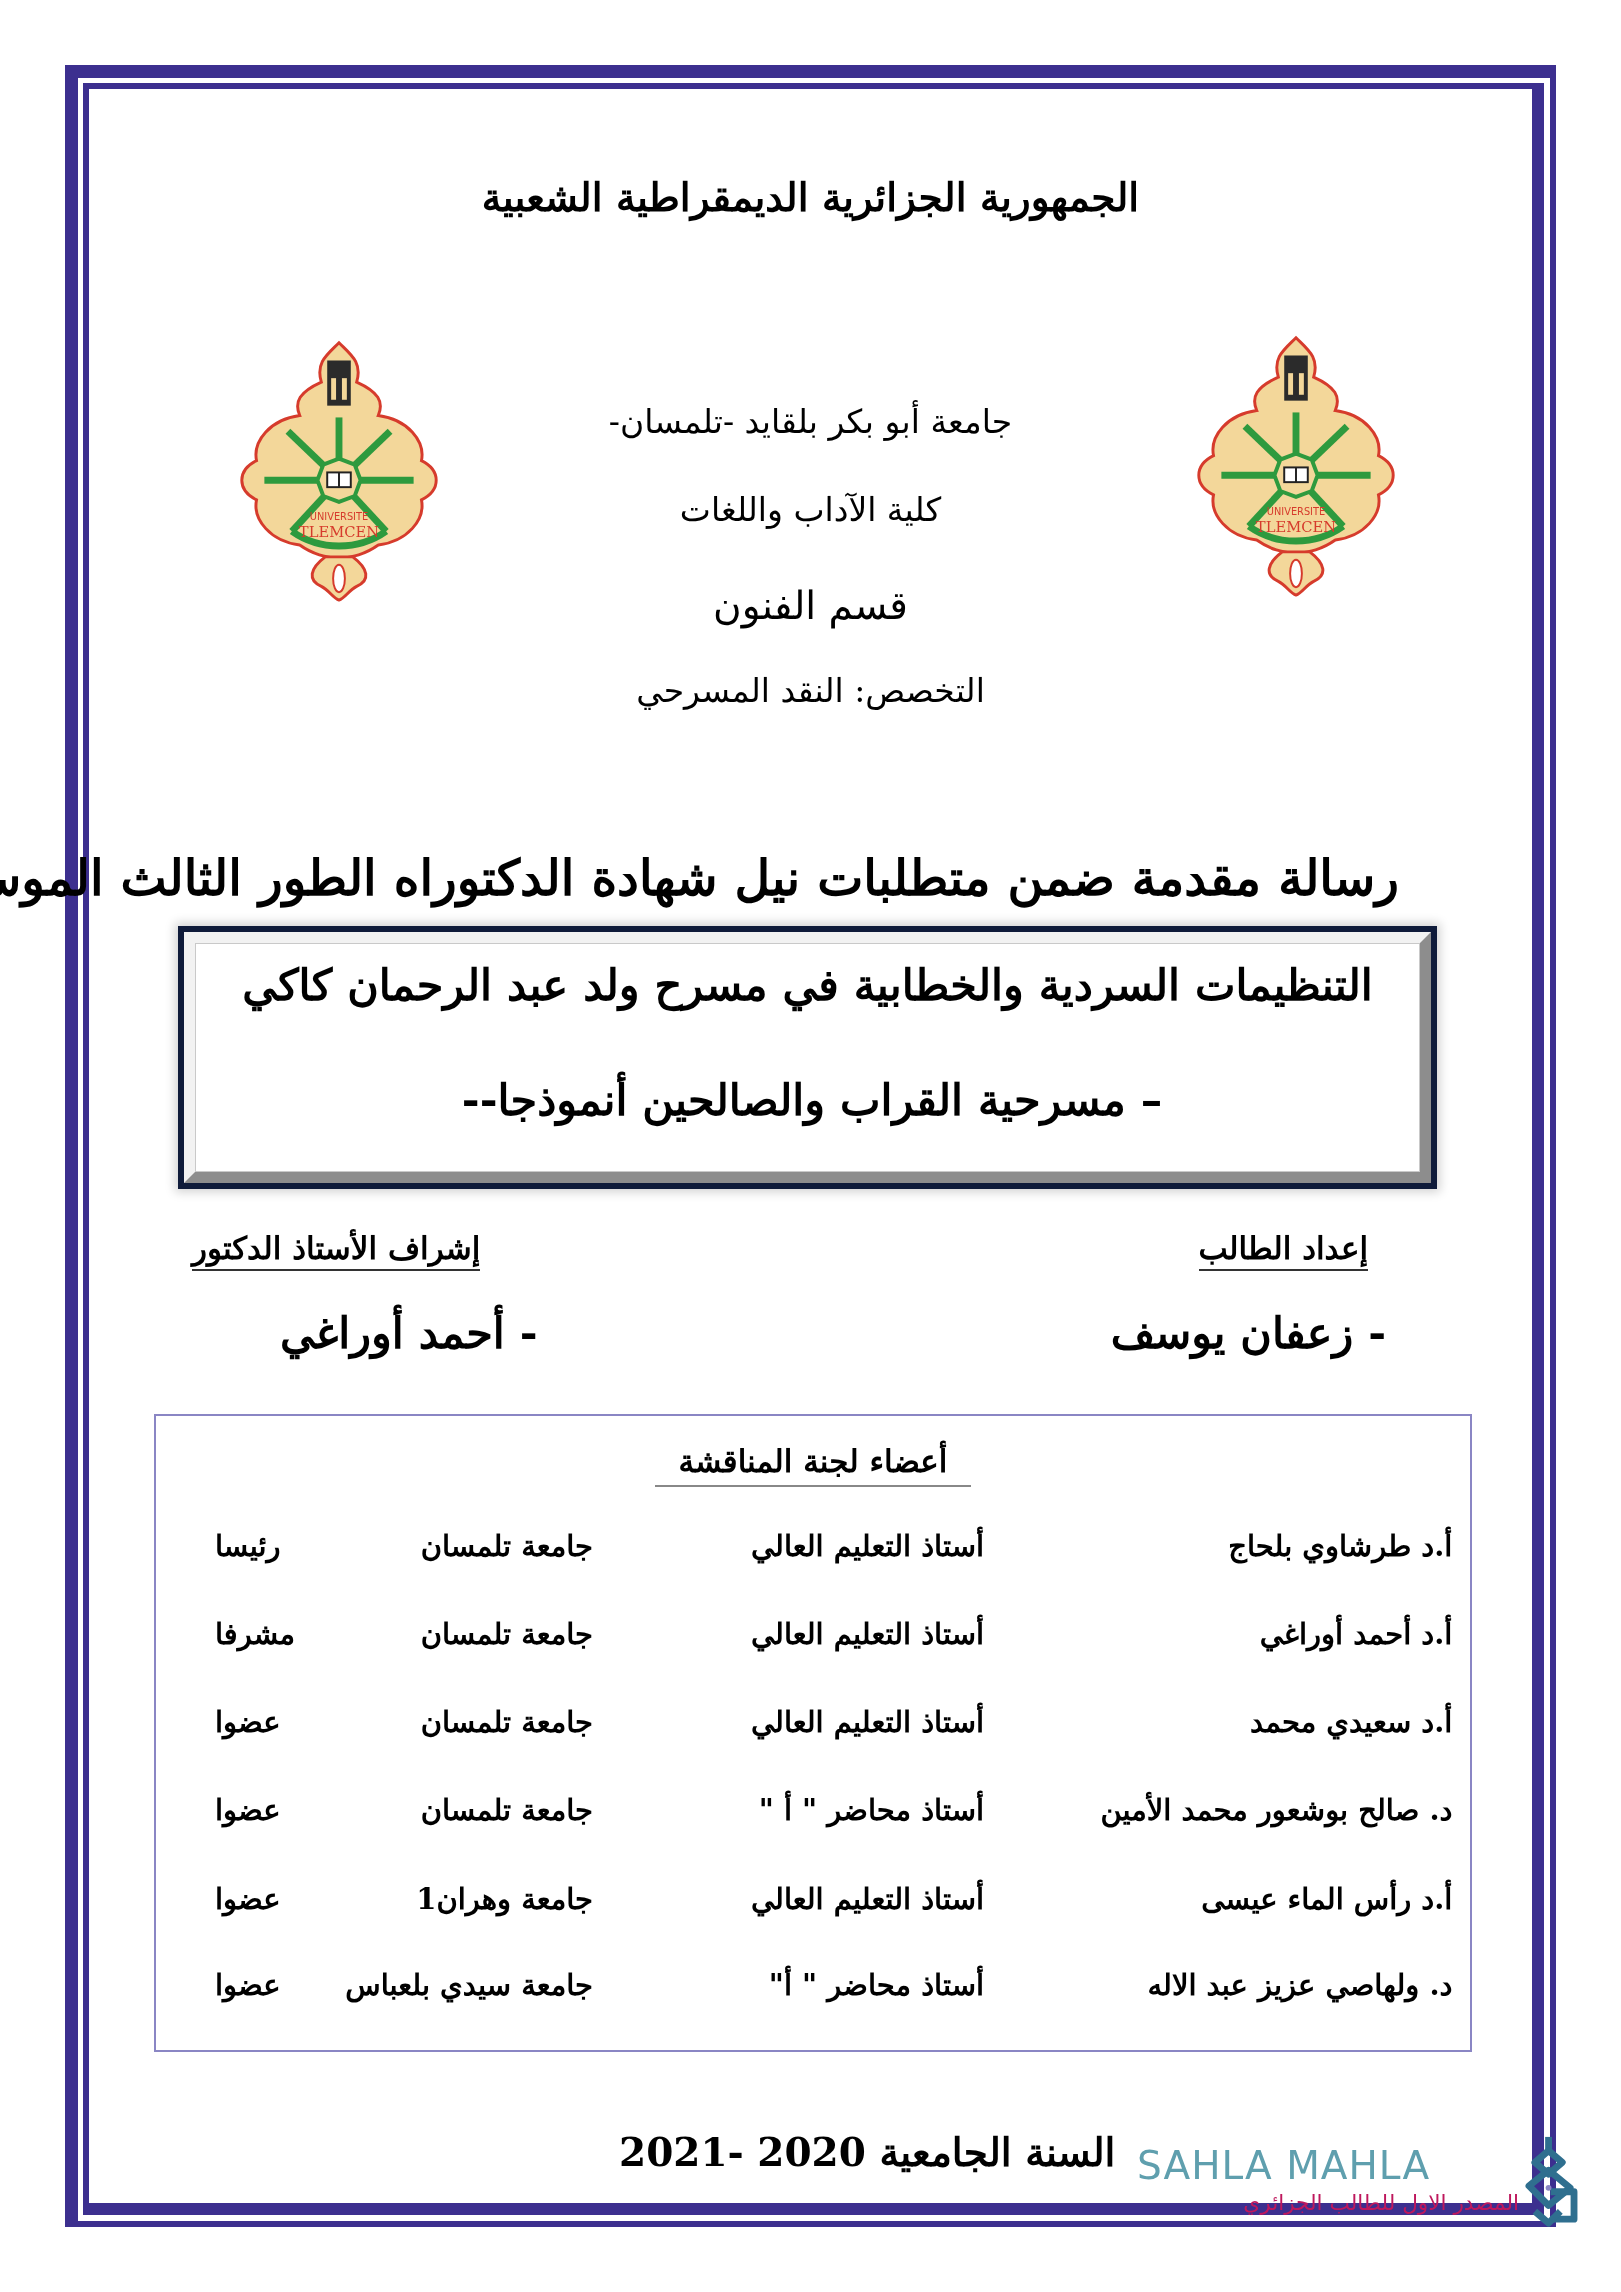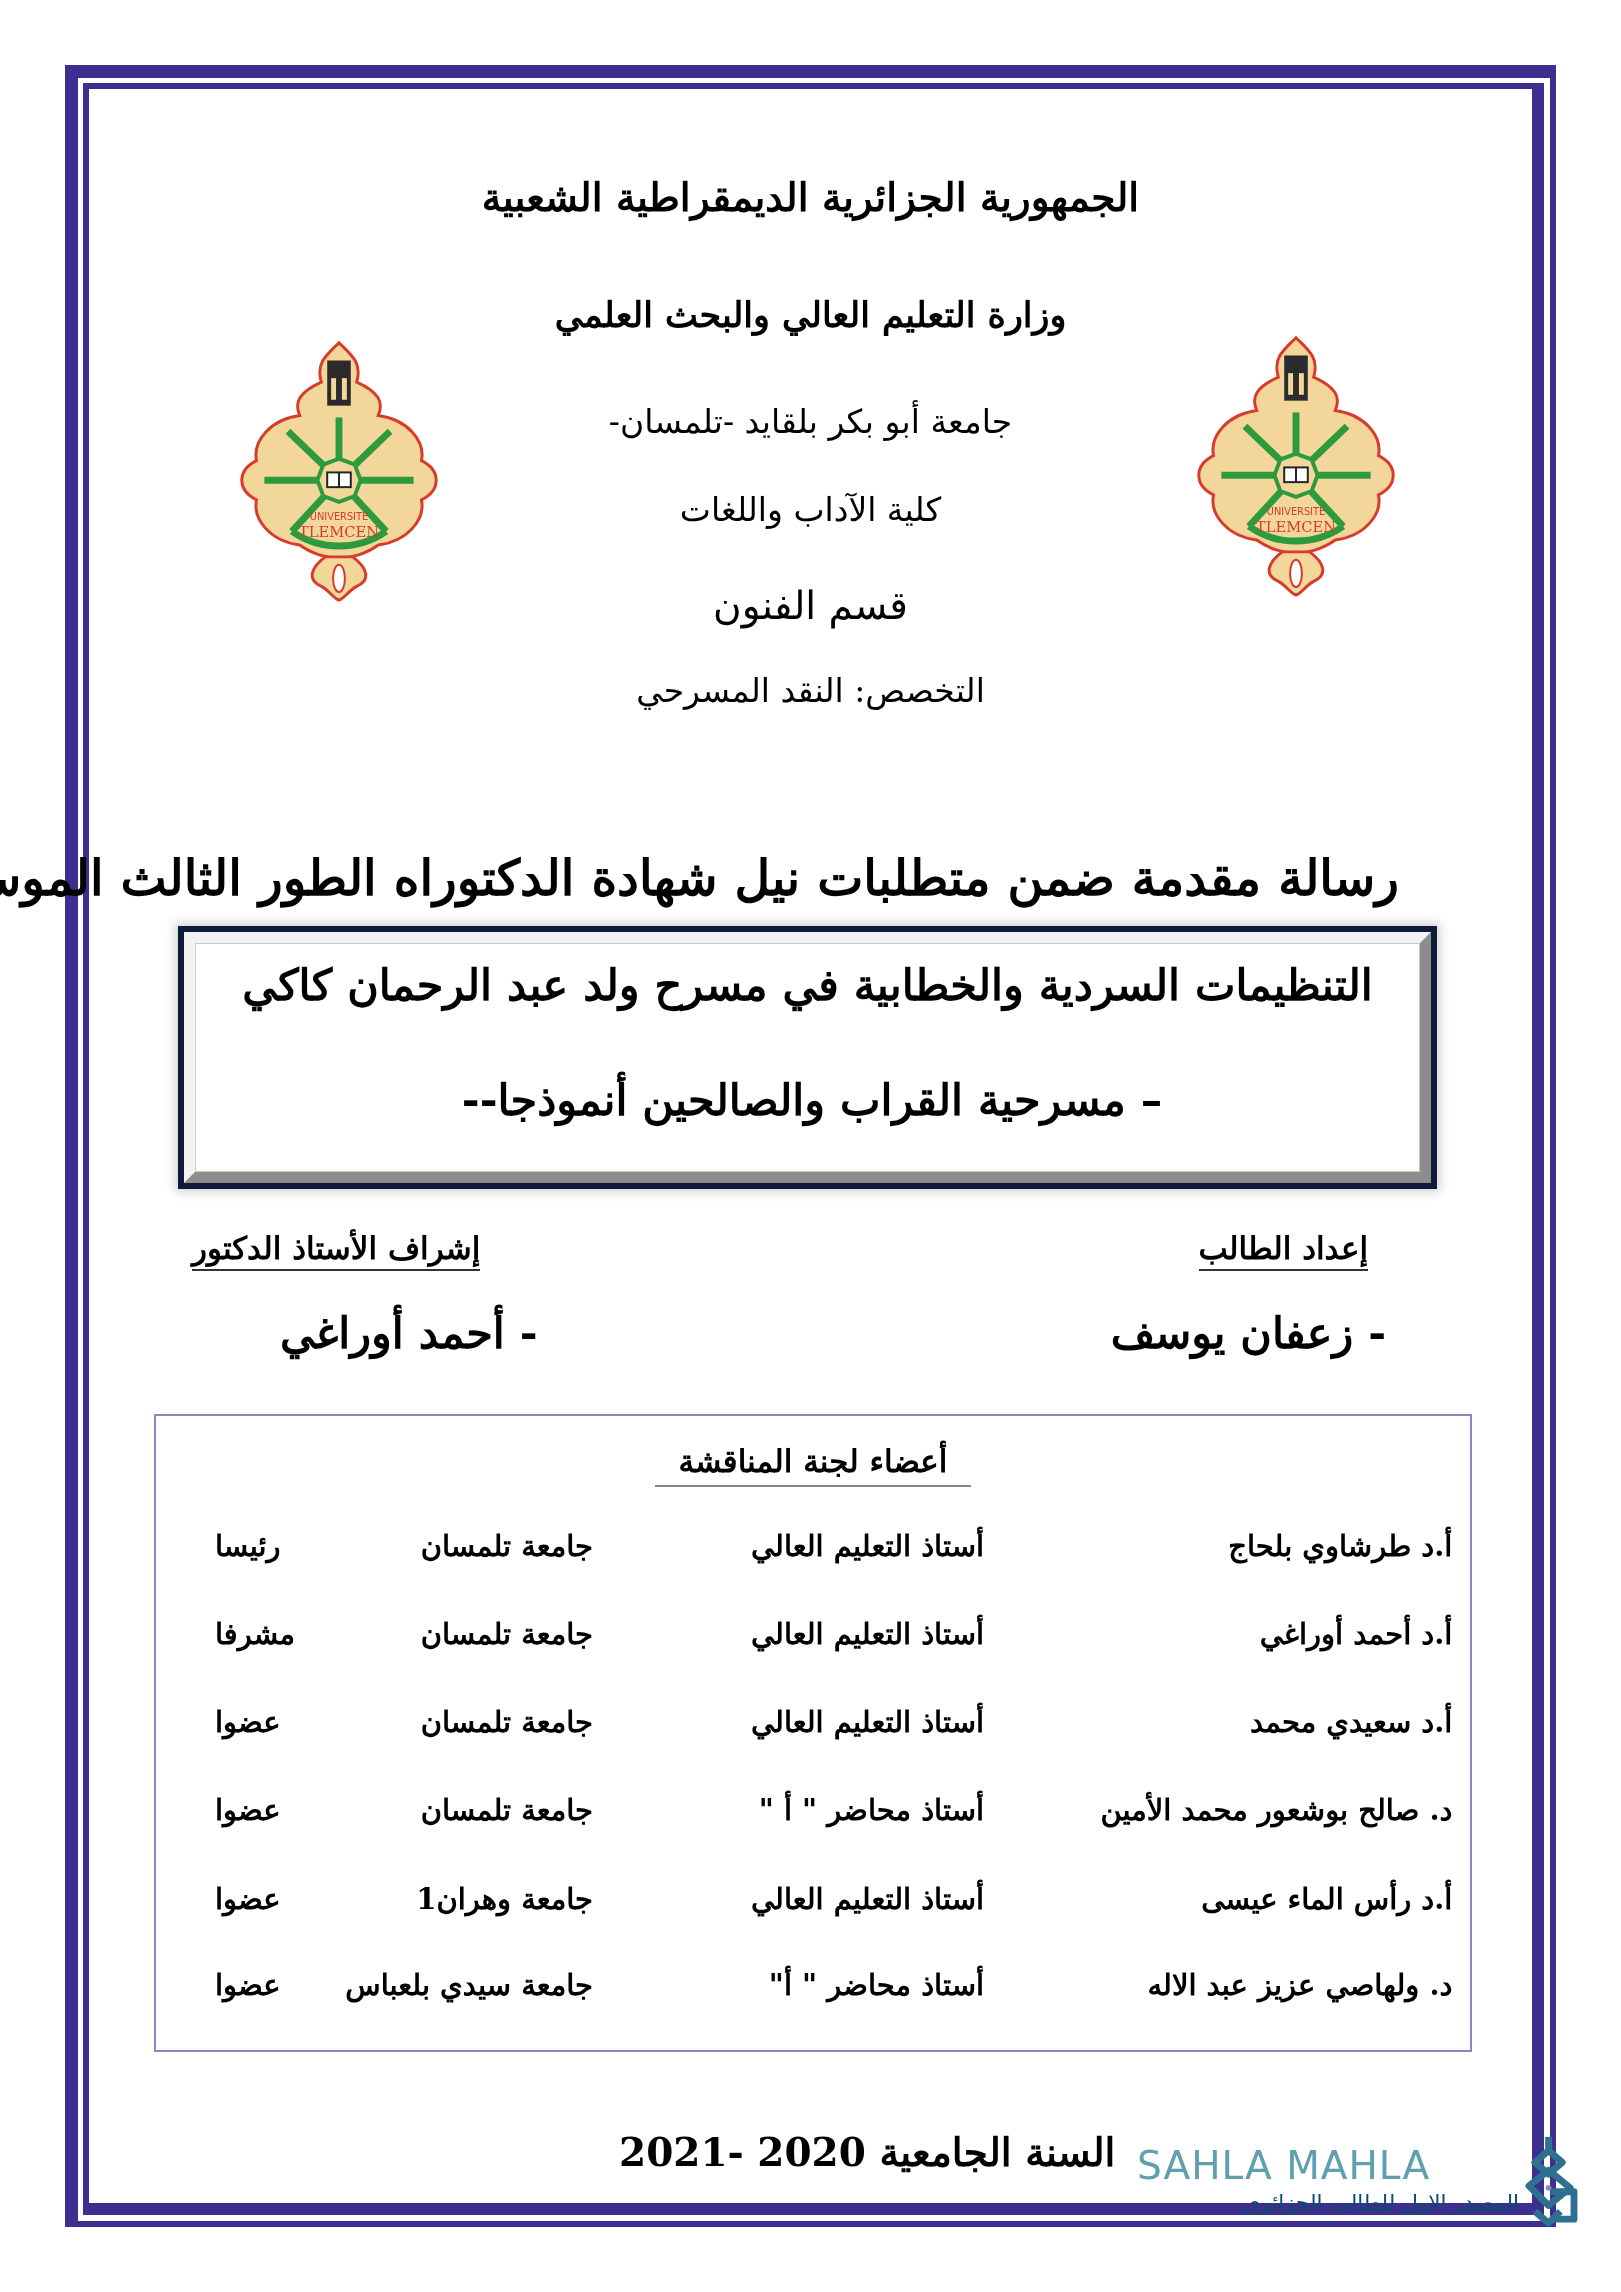--- a/index.html
+++ b/index.html
@@ -114,40 +114,39 @@
     
     .wm { position: absolute; left: 1137px; top: 2143px; width: 451px; height: 78px; }
     .wm-title {
       position: absolute; left: 0; top: 0;
       font-family: "DejaVu Sans", "Liberation Sans", sans-serif;
       font-size: 39px; letter-spacing: 1px; color: #5f9fae; white-space: nowrap;
     }
     .wm-sub {
       position: absolute; right: 69px; top: 47px;
       font-family: "DejaVu Sans", "Liberation Sans", sans-serif;
-      font-size: 21.6px; color: #0c4a6e; white-space: nowrap;
+      font-size: 21.6px; color: #be185d; white-space: nowrap;
     }
     .wm-mark { position: absolute; left: 384px; top: -9.8px; width: 61px; height: 94px; }
   </style>
 </head>
 <body>
 
 <div class="page">
 
   <div class="b top-outer"></div>
   <div class="b top-inner"></div>
   <div class="b left-outer"></div>
   <div class="b left-inner"></div>
   <div class="b right-inner"></div>
   <div class="b right-outer"></div>
   <div class="b bottom-inner"></div>
   <div class="b bottom-outer"></div>
 
   <div class="center-line l1">الجمهورية الجزائرية الديمقراطية الشعبية</div>
-  <div class="center-line l2">وزارة التعليم العالي والبحث العلمي</div>
   <div class="center-line l3">جامعة أبو بكر بلقايد -تلمسان-</div>
   <div class="center-line l4">كلية الآداب واللغات</div>
   <div class="center-line l5">قسم الفنون</div>
   <div class="center-line l6">التخصص: النقد المسرحي</div>
 
   <svg class="logo left" viewBox="0 0 220 275">
     <g>
       <path d="M110 10 C98 22 86 30 92 50 C70 60 64 70 70 84 C40 88 22 110 26 130 C6 140 6 160 26 170 C22 190 40 212 70 216 C84 226 96 228 110 230 C124 228 136 226 150 216 C180 212 198 190 194 170 C214 160 214 140 194 130 C198 110 180 88 150 84 C156 70 150 60 128 50 C134 30 122 22 110 10 Z" fill="#f3d79a" stroke="#d63b2c" stroke-width="3"></path>
       <path d="M96 228 C80 240 78 252 92 258 C100 262 104 270 110 272 C116 270 120 262 128 258 C142 252 140 240 124 228 Z" fill="#f3d79a" stroke="#d63b2c" stroke-width="3"></path>
       <ellipse cx="110" cy="250" rx="6" ry="14" fill="#fff" stroke="#d63b2c" stroke-width="2"></ellipse>

